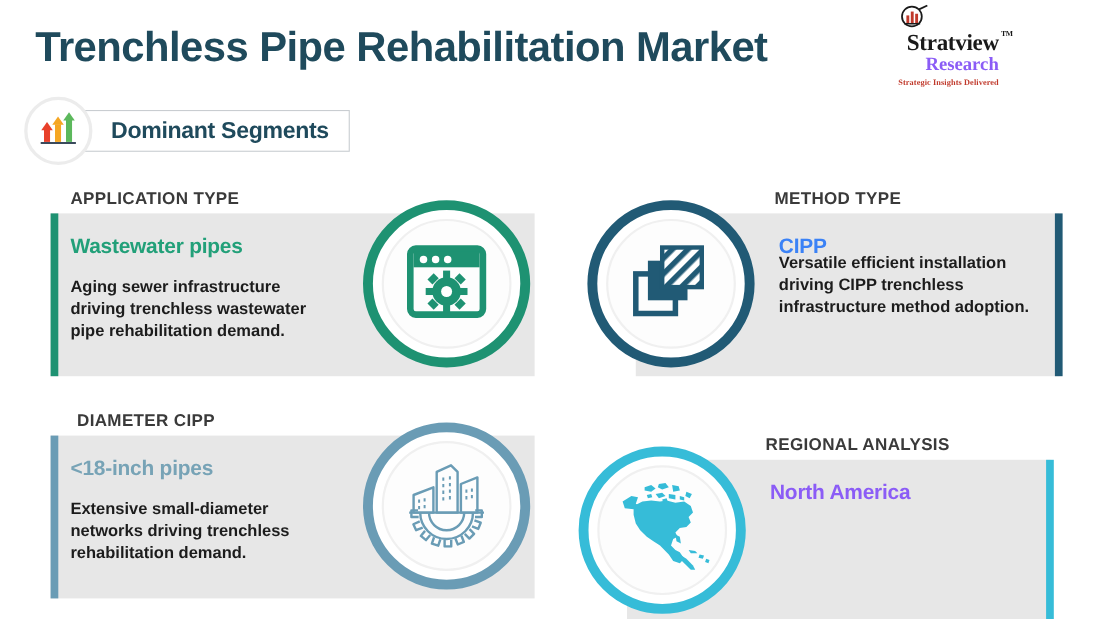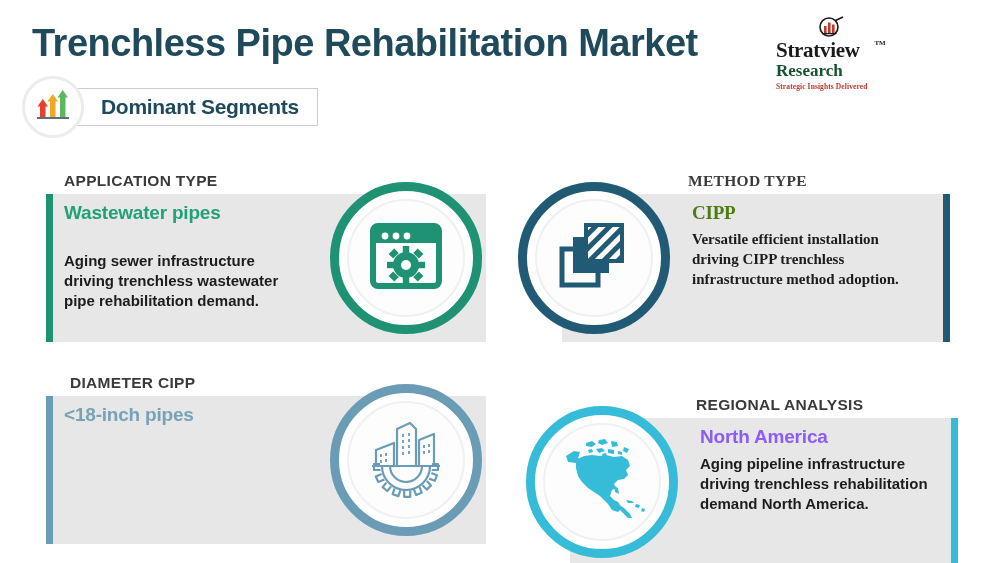--- a/index.html
+++ b/index.html
@@ -29,21 +29,21 @@
     font-weight: 700;
     letter-spacing: -0.5px;
     color: #1f4a5c;
     white-space: nowrap;
   }
 
   
   #badge-group {
     position: absolute;
     left: 22px;
-    top: 76px;
+    top: 88px;
     display: flex;
     align-items: center;
   }
 
   #badge-icon-circle {
     width: 62px;
     height: 62px;
     border-radius: 50%;
     background: #ffffff;
     border: 3px solid #ececec;
@@ -71,23 +71,23 @@
     font-weight: 700;
     color: #1f4a5c;
     letter-spacing: -0.3px;
     white-space: nowrap;
   }
 
   
   #logo {
     position: absolute;
     right: 8px;
-    top: 18px;
+    top: 6px;
     width: 132px;
-    text-align: left;
+    text-align: right;
   }
   #logo-mark {
     position: absolute;
     left: 38px;
     top: -2px;
   }
   #logo-stratview {
     font-family: "Liberation Serif", serif;
     font-size: 21px;
     font-weight: 700;
@@ -95,27 +95,27 @@
     letter-spacing: -0.3px;
     line-height: 1;
     margin-top: 22px;
     position: relative;
   }
   #logo-tm {
     position: absolute;
     font-size: 7px;
     font-weight: 700;
     top: 0px;
-    margin-left: 15px;
+    margin-left: 2px;
   }
   #logo-research {
     font-family: "Liberation Serif", serif;
     font-size: 17px;
     font-weight: 700;
-    color: #14532d;
+    color: #8b5cf6;
     line-height: 1.15;
   }
   #logo-tagline {
     font-family: "Liberation Serif", serif;
     font-size: 7.5px;
     font-weight: 600;
     color: #c0392b;
     letter-spacing: 0.1px;
     margin-top: 1px;
   }
@@ -150,20 +150,21 @@
     width: 7px;
     height: 148px;
   }
 
   .card-heading {
     position: absolute;
     font-size: 19px;
     font-weight: 700;
     letter-spacing: -0.2px;
     white-space: nowrap;
+    margin-top: 12px;
   }
 
   .card-body {
     position: absolute;
     font-size: 15px;
     font-weight: 700;
     line-height: 1.32;
     color: #1c1c1c;
     width: 240px;
   }
@@ -199,21 +200,21 @@
 
   .card-right .card-label { left: 188px; }
   .card-right .panel { left: 62px; width: 385px; }
   .card-right .accent-bar { right: 0px; }
   .card-right .card-heading { left: 192px; top: 30px; }
   .card-right .card-body { left: 192px; top: 58px; width: 232px; }
   .card-right .icon-circle { left: 18px; top: 10px; }
 
   
   #card-application { left: 42px;  top: 172px; }
-  #card-method      { left: 500px; top: 172px; font-family: Liberation Serif, serif; }
+  #card-method      { left: 516px; top: 172px; }
   #card-diameter    { left: 42px;  top: 374px; }
   #card-regional    { left: 508px; top: 396px; }
 
   #card-diameter .card-label { left: 28px; }
 </style>
 </head>
 <body>
 
 <div id="header">
 
@@ -299,21 +300,21 @@
         </svg>
       </span>
     </div>
   </div>
 </div>
 
 <div class="card card-right" id="card-method">
   <div class="card-label">METHOD TYPE</div>
   <div class="panel"></div>
   <div class="accent-bar" style="background:#215a75"></div>
-  <div class="card-heading" style="color:#4d7c0f">CIPP</div>
+  <div class="card-heading" style="color:#3b82f6">CIPP</div>
   <div class="card-body">Versatile efficient installation driving CIPP trenchless infrastructure method adoption.</div>
   <div class="icon-circle" style="border:9px solid #215a75">
     <div class="icon-inner">
       <span>
         <svg width="74" height="74" viewBox="0 0 74 74">
           <defs>
             <pattern id="diagstripe" width="10" height="10" patternUnits="userSpaceOnUse" patternTransform="rotate(45)">
               <rect width="10" height="10" fill="#ffffff"></rect>
               <rect width="5" height="10" fill="#215a75"></rect>
             </pattern>
@@ -325,20 +326,21 @@
       </span>
     </div>
   </div>
 </div>
 
 <div class="card card-left" id="card-diameter">
   <div class="card-label">DIAMETER CIPP</div>
   <div class="panel"></div>
   <div class="accent-bar" style="background:#6a9cb5"></div>
   <div class="card-heading" style="color:#77a3b6">&lt;18-inch pipes</div>
+  <div class="card-body">Extensive small-diameter networks driving trenchless rehabilitation demand.</div>
   <div class="icon-circle" style="border:9px solid #6a9cb5">
     <div class="icon-inner">
       <span>
         <svg width="84" height="80" viewBox="0 0 84 80">
           <g fill="none" stroke="#6a9cb5" stroke-width="2.2" stroke-linejoin="round">
 
             <path d="M12 48 L12 32 L30 25 L30 48 Z"></path>
 
             <path d="M33 48 L33 11 L46 5 L52 11 L52 48 Z"></path>
 
@@ -383,21 +385,20 @@
       </span>
     </div>
   </div>
 </div>
 
 <div class="card card-right" id="card-regional">
   <div class="card-label">REGIONAL ANALYSIS</div>
   <div class="panel"></div>
   <div class="accent-bar" style="background:#36bcd8"></div>
   <div class="card-heading" style="color:#8b5cf6">North America</div>
-  <div class="card-body">Aging pipeline infrastructure driving trenchless rehabilitation demand North America.</div>
   <div class="icon-circle" style="border:9px solid #36bcd8">
     <div class="icon-inner">
       <span>
         <svg width="100" height="100" viewBox="0 0 100 100">
           <g fill="#36bcd8">
 
             <path d="M14 26 L22 21 L28 22 L26 28 L30 30 L24 33 L16 32 Z"></path>
 
             <path d="M34 13 L40 11 L44 14 L40 17 L34 16 Z"></path>
             <path d="M47 10 L53 9 L56 13 L50 15 L46 13 Z"></path>

